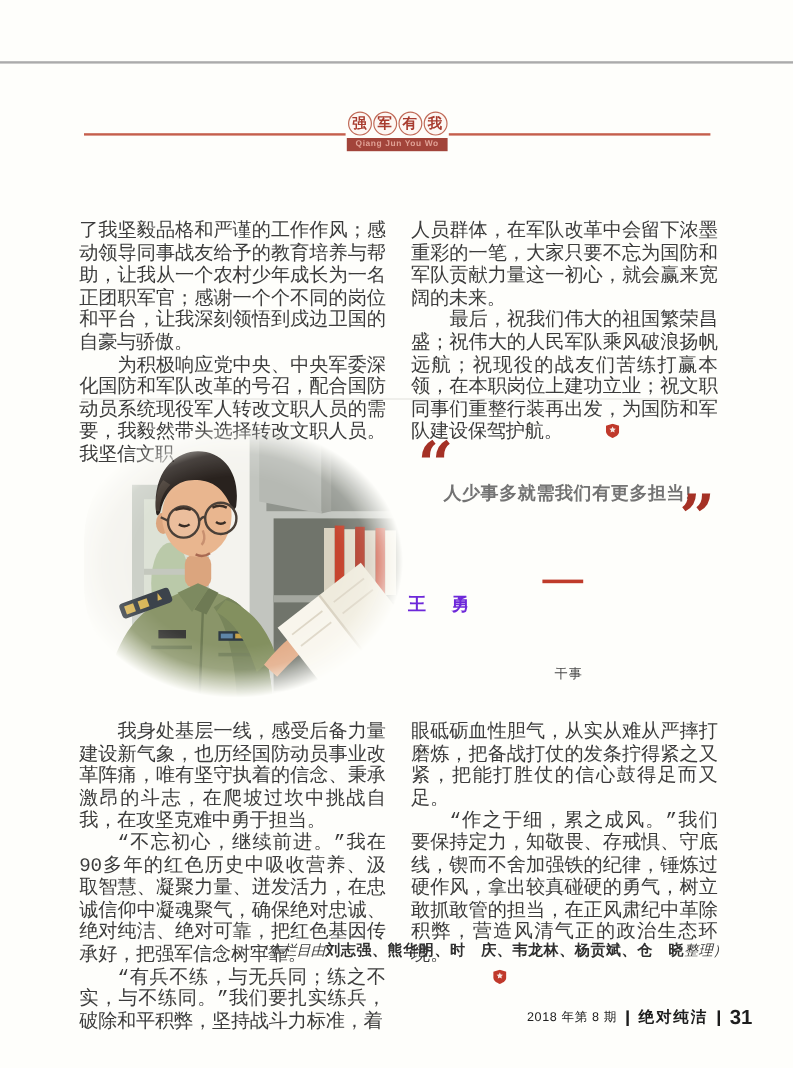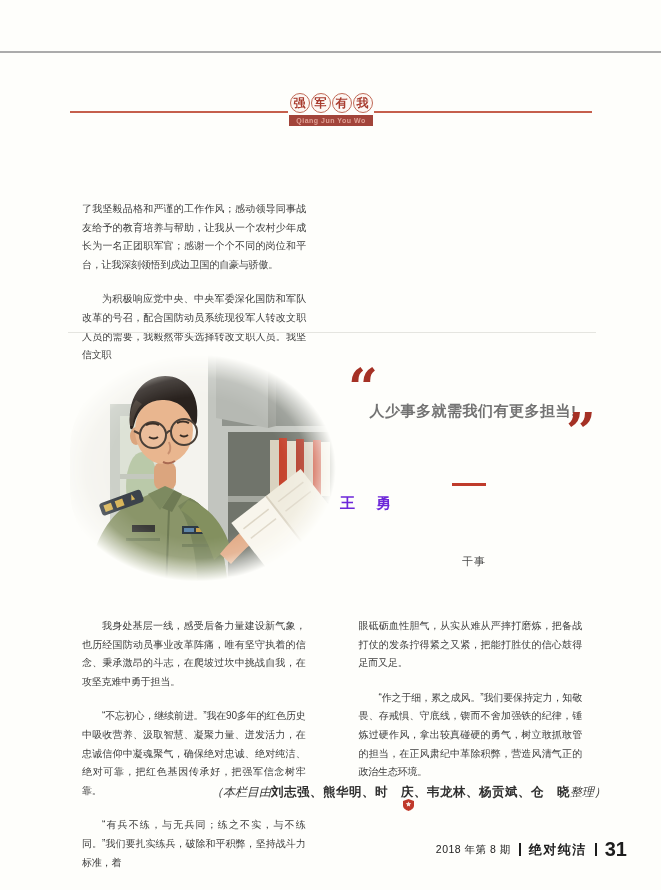--- a/index.html
+++ b/index.html
@@ -16,21 +16,21 @@
   .seal-banner{margin-top:2px;width:84px;height:11px;margin-left:1px;background:#a2443a;color:#e0a195;
     font-size:7px;line-height:11px;letter-spacing:.5px;font-weight:bold;}
   .red-rule{position:absolute;top:111px;height:2px;background:#c55f4c;}
   .red-rule.left{left:70px;width:218px;}
   .red-rule.right{left:374px;width:218px;}
   
   .cols{position:absolute;left:66px;width:532px;display:flex;gap:21px;}
   .cols-top{top:184px;}
   .cols-bottom{top:601px;}
   .col{width:256px;}
-  .col p{margin:16px;font-size:10px;line-height:18.6px;text-align:justify;letter-spacing:-.2px;color:#3c3c3c;}
+  .col p{margin:0;font-size:16px;line-height:18.6px;text-align:justify;letter-spacing:-.2px;color:#3c3c3c;font-family:Liberation Mono, monospace;}
   .col p.ind{text-indent:2em;}
   .endmark{display:inline-block;margin-left:4px;vertical-align:-1px;line-height:0;}
   .divider{position:absolute;top:332px;left:68px;width:528px;height:1px;background:#e5e5e0;}
   
   .photo{position:absolute;left:70px;top:346px;width:270px;height:244px;margin:0;
     border-radius:48% 42% 46% 52% / 44% 50% 54% 42%;overflow:hidden;
     -webkit-mask-image:radial-gradient(62% 56% at 47% 50%,#000 52%,rgba(0,0,0,.85) 66%,transparent 83%);
     mask-image:radial-gradient(62% 56% at 47% 50%,#000 52%,rgba(0,0,0,.85) 66%,transparent 83%);}
   
   .profile{position:absolute;left:340px;top:360px;width:268px;height:210px;}
@@ -46,21 +46,21 @@
   .p-org{position:absolute;left:0;top:166px;width:268px;text-align:center;font-size:11px;color:#4a4a4a;letter-spacing:.5px;}
   .p-title{position:absolute;left:0;top:194px;width:268px;text-align:center;font-size:11px;color:#4a4a4a;letter-spacing:1px;}
   
   .credits{position:absolute;left:40px;top:784px;width:566px;text-align:right;font-size:12.5px;color:#2f2f2f;}
   .credits .kai{font-family:Liberation Serif, serif;font-style:italic;font-size:12px;color:#3a3a3a;}
   .credits .names{font-weight:bold;letter-spacing:.5px;}
   .footer{position:absolute;top:838px;right:34px;display:flex;align-items:center;gap:8px;color:#1d1d1d;}
   .issue{font-size:10.5px;letter-spacing:.5px;color:#222;}
   .vsep{width:2px;height:13px;background:#1c1c1c;}
   .mag{font-size:13px;font-weight:bold;letter-spacing:1.5px;}
-  .pageno{font-size:20px;font-weight:bold;}
+  .pageno{font-size:17px;font-weight:bold;}
 </style>
 </head>
 <body>
 
 <div class="page">
 
   <div class="top-rule"></div>
 
   <div class="seal">
     <div class="seal-circles">
@@ -71,20 +71,27 @@
     </div>
     <div class="seal-banner">Qiang Jun You Wo</div>
   </div>
   <div class="red-rule left"></div>
   <div class="red-rule right"></div>
 
   <section class="cols cols-top">
     <div class="col">
       <p><span>了我坚毅品格和严谨的工作作风；感动领导同事战友给予的教育培养与帮助，让我从一个农村少年成长为一名正团职军官；感谢一个个不同的岗位和平台，让我深刻领悟到戍边卫国的自豪与骄傲。</span></p>
       <p class="ind"><span>为积极响应党中央、中央军委深化国防和军队改革的号召，配合国防动员系统现役军人转改文职人员的需要，我毅然带头选择转改文职人员。我坚信文职</span></p>
+    </div>
+    <div class="col">
+      <p><span>人员群体，在军队改革中会留下浓墨重彩的一笔，大家只要不忘为国防和军队贡献力量这一初心，就会赢来宽阔的未来。</span></p>
+      <p class="ind"><span>最后，祝我们伟大的祖国繁荣昌盛；祝伟大的人民军队乘风破浪扬帆远航；祝现役的战友们苦练打赢本领，在本职岗位上建功立业；祝文职同事们重整行装再出发，为国防和军队建设保驾护航。</span><span class="endmark"><svg width="11" height="12" viewBox="0 0 12 13">
+              <path d="M6 0 L12 2 V7 C12 10 9 12 6 13 C3 12 0 10 0 7 V2 Z" fill="#c0392b"></path>
+              <path d="M6 2.6 l.9 1.8 2 .3 -1.45 1.4 .35 2 L6 7.2 4.2 8.1 l.35 -2 L3.1 4.7 l2 -.3 Z" fill="#f6e7e3"></path>
+            </svg></span></p>
     </div>
   </section>
 
   <div class="divider"></div>
 
   <figure class="photo">
     <svg width="270" height="244" viewBox="0 0 270 244">
 
       <rect x="0" y="0" width="270" height="244" fill="#f4f3ee"></rect>
       <rect x="138" y="0" width="132" height="244" fill="#c2c5bf"></rect>

